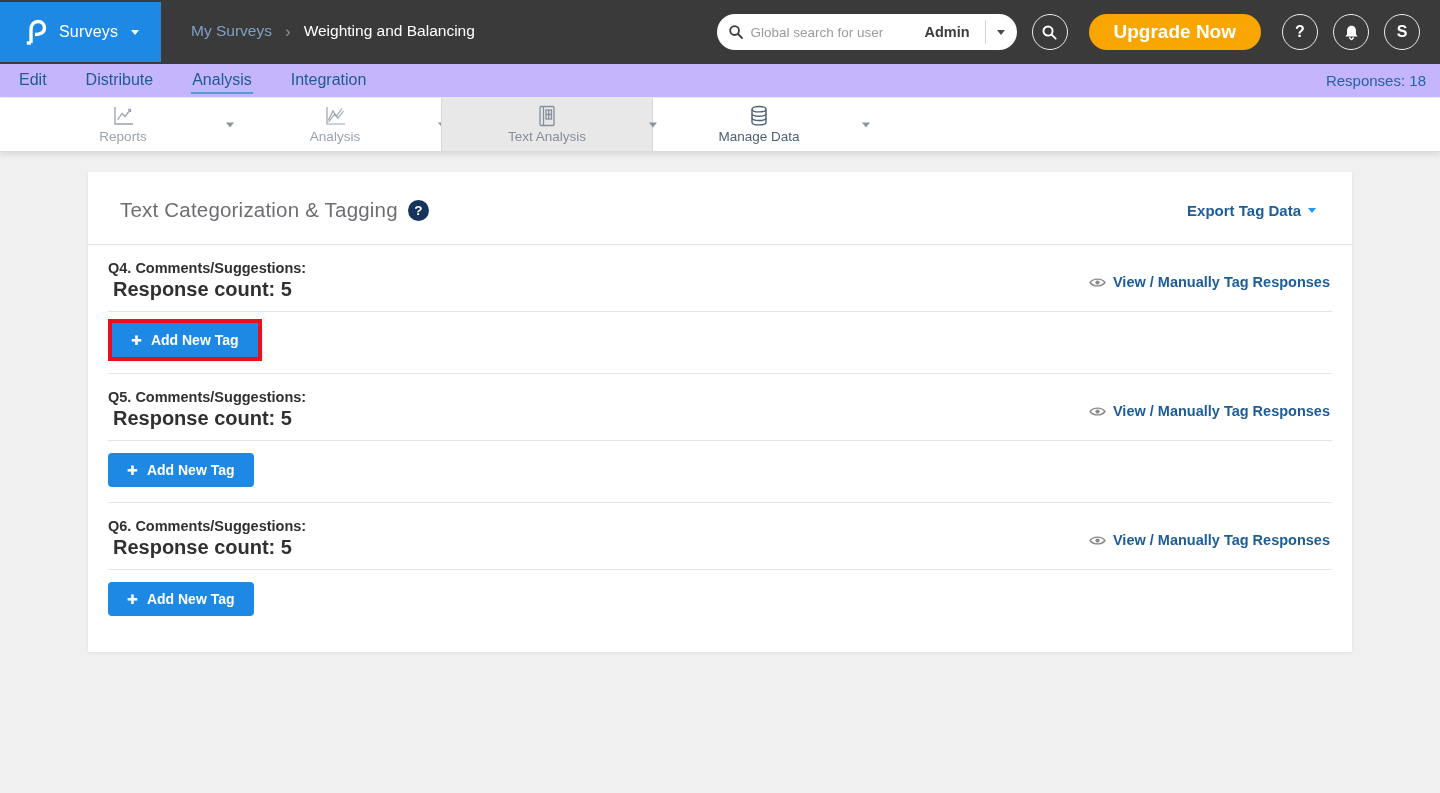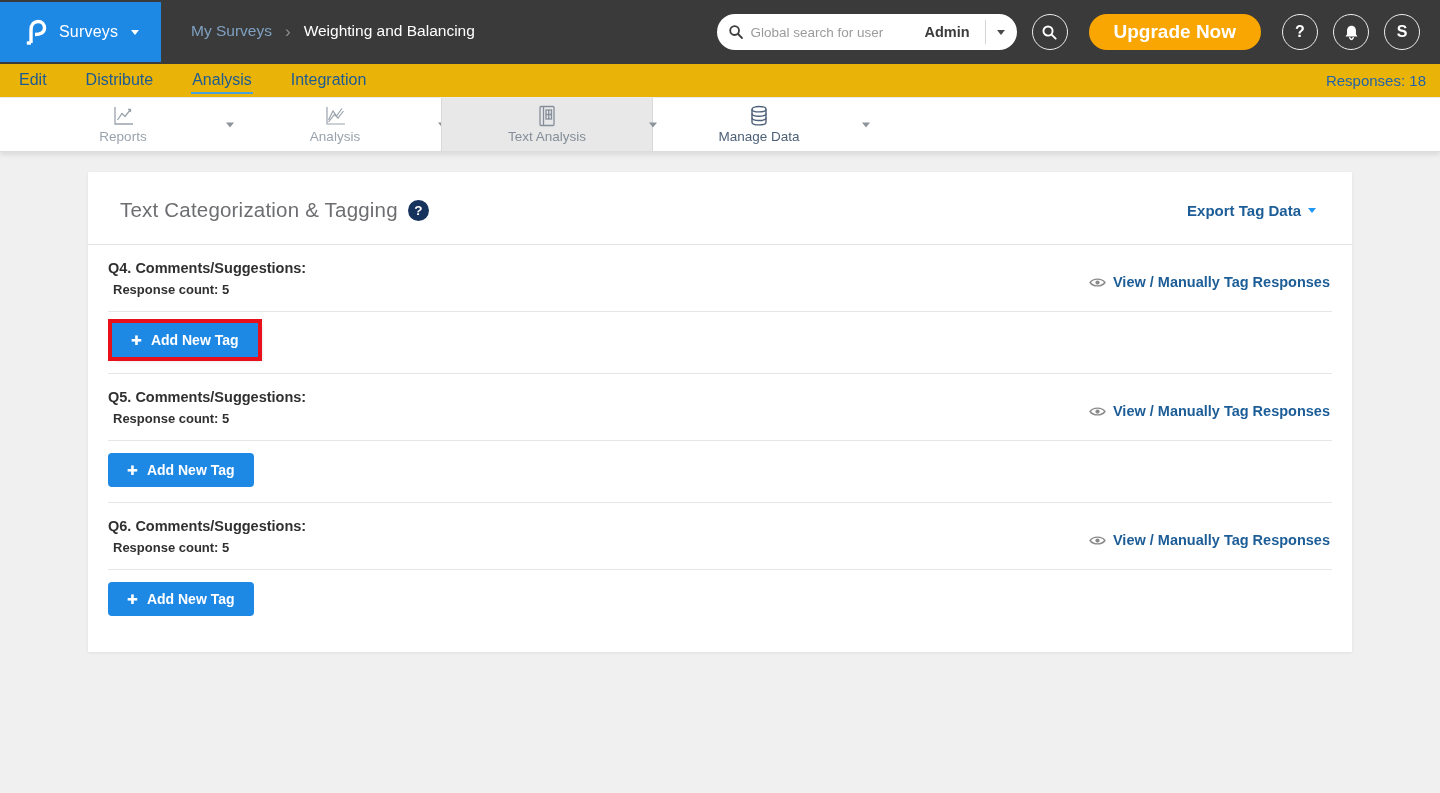--- a/index.html
+++ b/index.html
@@ -49,21 +49,21 @@
     cursor:pointer; flex:0 0 auto; background:transparent;
     font-size:16px; font-weight:700;
   }
   .upgrade-btn {
     height:36px; border-radius:18px; background:#f9a602; border:none;
     color:#fff; font-weight:700; font-size:19px; padding:0 25px;
     font-family:"Liberation Sans", sans-serif; cursor:pointer; margin:0 6px;
   }
   
   .subnav {
-    height:34px; background:#eab308; display:flex; align-items:center;
+    height:34px; background:#c4b5fd; display:flex; align-items:center;
     padding:0 14px 0 18px; border-bottom:1px solid #ececec;
   }
   .subnav-item {
     font-size:16px; color:#1d5b94; margin-right:37px; cursor:pointer;
     padding:4px 1px 3px; border-bottom:2px solid transparent;
   }
   .subnav-item.active { border-bottom-color:#49a0dc; }
   .responses { margin-left:auto; color:#2563a8; font-size:15px; }
   
   .tabbar {
@@ -95,21 +95,21 @@
     font-size:13.5px; font-weight:700; display:flex; align-items:center; justify-content:center;
     margin-left:10px; cursor:pointer;
   }
   .export-link { margin-left:auto; display:flex; align-items:center; gap:7px; cursor:pointer; }
   .export-text { color:#1d5d97; font-size:15px; font-weight:700; }
   .export-caret { color:#2196f3; }
   .card-divider { border:none; border-top:1px solid #e4e4e4; }
   .sec-divider { border:none; border-top:1px solid #e6e6e6; margin:0 20px; }
   .sec-head { display:flex; align-items:flex-start; justify-content:space-between; padding:13px 22px 11px 20px; }
   .q-title { font-size:14.5px; font-weight:700; color:#303030; line-height:21px; }
-  .q-count { font-size:13px; font-weight:700; color:#303030; line-height:21px; padding-left:5px; }
+  .q-count { font-size:20px; font-weight:700; color:#303030; line-height:21px; padding-left:5px; }
   .view-link { display:flex; align-items:center; gap:7px; cursor:pointer; margin-top:16px; }
   .view-text { color:#1d5d97; font-size:14.5px; font-weight:700; }
   .sec-body { padding:12px 20px 15px; }
   .add-tag-btn {
     background:#1e88e5; border:none; color:#fff; font-weight:700; font-size:14px;
     font-family:"Liberation Sans", sans-serif;
     padding:0 19px; height:34px; border-radius:4px; cursor:pointer;
     display:inline-flex; align-items:center; gap:9px;
   }
   .plus-glyph { font-family:"DejaVu Sans", sans-serif; font-size:13px; font-weight:700; }

